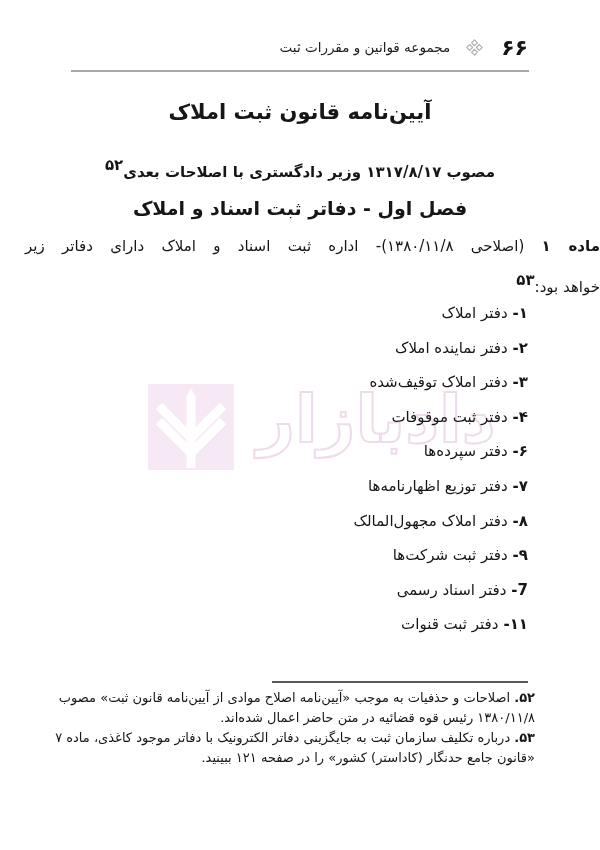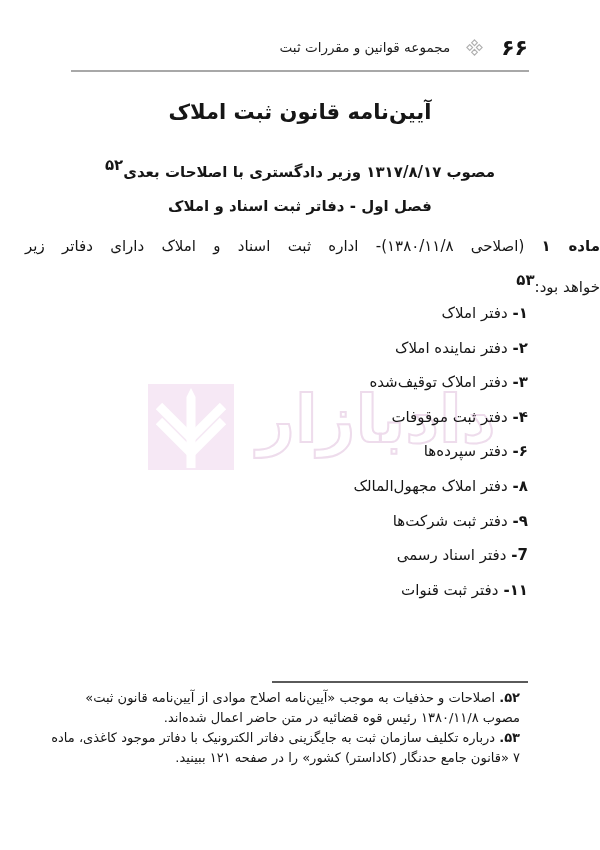--- a/index.html
+++ b/index.html
@@ -21,34 +21,34 @@
             font-size:66px;font-weight:700;line-height:100px;
             color:rgba(255,255,255,0);-webkit-text-stroke:2px #eedcec;letter-spacing:1px;margin-left:21px;}
 
   
   .content{position:absolute;right:72px;left:72px;top:0;z-index:1;}
   .doc-title{position:absolute;top:100px;right:0;left:0;text-align:center;
              font-size:21px;font-weight:700;}
   .doc-sub{position:absolute;top:157px;right:0;left:0;text-align:center;
            font-size:15px;font-weight:700;}
   .chapter{position:absolute;top:197px;right:0;left:0;text-align:center;
-           font-size:15px;font-weight:700;}
+           font-size:19px;font-weight:700;}
   .article{position:absolute;top:229px;right:0;left:0;font-size:15px;line-height:35px;}
   .article .l1{text-align:justify;text-align-last:justify;padding-left:25px;}
   .article .l2{text-align:right;padding-left:24px;}
   .b{font-weight:700;}
   sup.ref{font-size:15px;position:relative;top:-1px;vertical-align:super;font-weight:700;}
 
   ul.regs{position:absolute;top:296px;right:0;left:0;margin:0;padding:0;list-style:none;}
   ul.regs li{line-height:34.6px;font-size:15px;white-space:nowrap;}
   .mk{font-weight:700;margin-left:5px;}
 
   
   .fn-line{position:absolute;top:681px;right:72px;width:256px;height:2px;background:#5a5a5a;z-index:1;}
-  .fns{position:absolute;top:688px;right:80px;left:48px;z-index:1;
+  .fns{position:absolute;top:688px;right:65px;left:48px;z-index:1;
        font-size:13px;line-height:20px;}
   .fns p{margin:0;}
   .fn-mk{font-weight:700;margin-left:4px;}
 
   svg{display:block;}
 </style>
 </head>
 <body>
 
 <div class="page">
@@ -90,20 +90,21 @@
     <div class="l1"><span class="b">ماده ۱</span><span> (اصلاحی ۱۳۸۰/۱۱/۸)- اداره ثبت اسناد و املاک دارای دفاتر زیر</span></div>
     <div class="l2"><span>خواهد بود:</span><sup class="ref">۵۳</sup></div>
   </div>
 
   <ul class="regs" style="position:absolute;right:72px;left:72px;">
     <li><span class="mk">۱-</span><span>دفتر املاک</span></li>
     <li><span class="mk">۲-</span><span>دفتر نماینده املاک</span></li>
     <li><span class="mk">۳-</span><span>دفتر املاک توقیف‌شده</span></li>
     <li><span class="mk">۴-</span><span>دفتر ثبت موقوفات</span></li>
     <li><span class="mk">۶-</span><span>دفتر سپرده‌ها</span></li>
+    <li><span class="mk">۷-</span><span>دفتر توزیع اظهارنامه‌ها</span></li>
     <li><span class="mk">۸-</span><span>دفتر املاک مجهول‌المالک</span></li>
     <li><span class="mk">۹-</span><span>دفتر ثبت شرکت‌ها</span></li>
     <li><span class="mk">7-</span><span>دفتر اسناد رسمی</span></li>
     <li><span class="mk">۱۱-</span><span>دفتر ثبت قنوات</span></li>
   </ul>
 
   <div class="fn-line"></div>
   <div class="fns">
     <p><span class="fn-mk">۵۲.</span><span>اصلاحات و حذفیات به موجب «آیین‌نامه اصلاح موادی از آیین‌نامه قانون ثبت» مصوب ۱۳۸۰/۱۱/۸ رئیس قوه قضائیه در متن حاضر اعمال شده‌اند.</span></p>
     <p><span class="fn-mk">۵۳.</span><span>درباره تکلیف سازمان ثبت به جایگزینی دفاتر الکترونیک با دفاتر موجود کاغذی، ماده ۷ «قانون جامع حدنگار (کاداستر) کشور» را در صفحه ۱۲۱ ببینید.</span></p>

